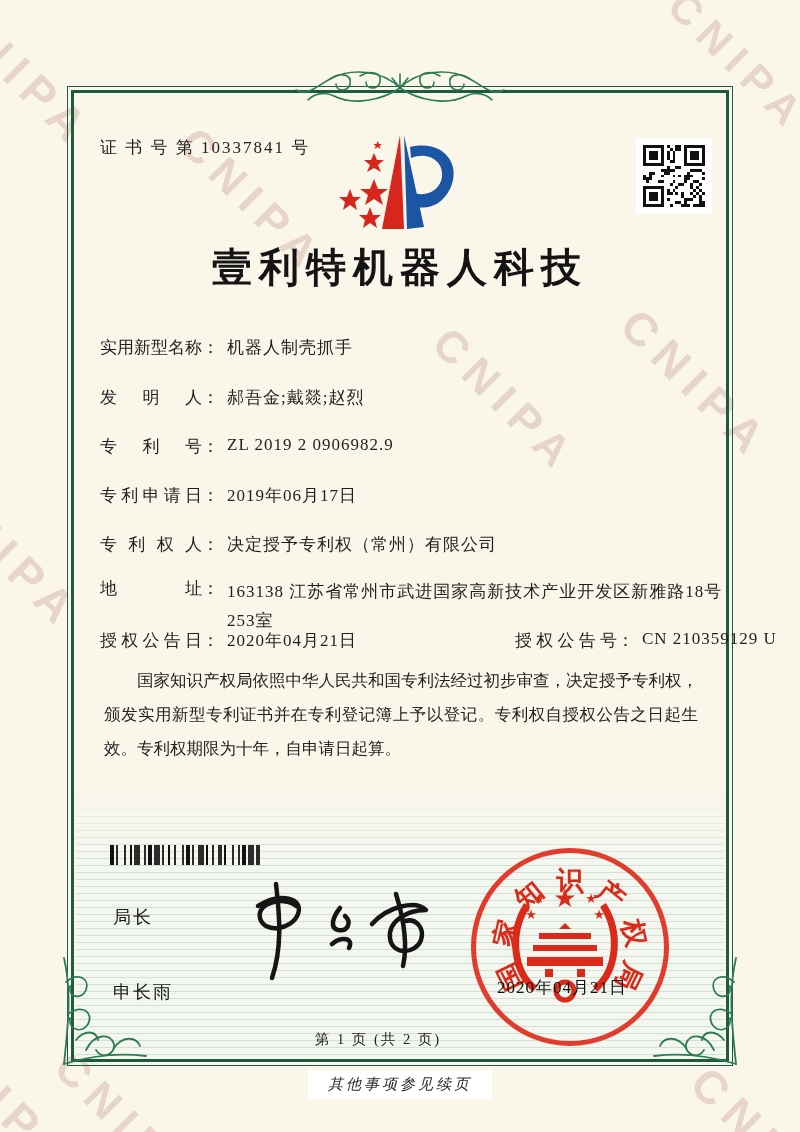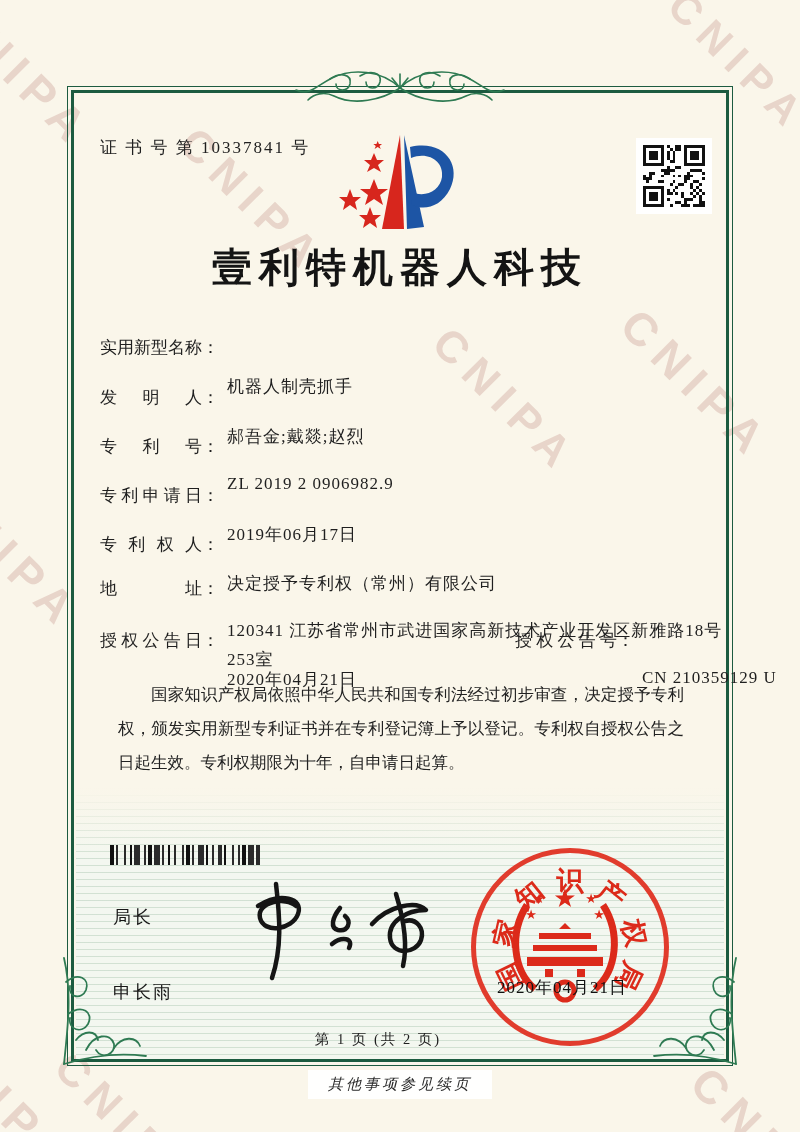--- a/index.html
+++ b/index.html
@@ -19,26 +19,26 @@
   .layer{position:absolute;inset:0;z-index:5;}
   .certno{position:absolute;left:100px;top:136px;font-size:17px;letter-spacing:2px;}
   .qrbox{position:absolute;left:636px;top:138px;width:76px;height:76px;background:#fff;
       display:flex;align-items:center;justify-content:center;}
   .logo{position:absolute;left:338px;top:131px;}
   .title{position:absolute;left:0;width:800px;top:240px;text-align:center;font-size:40px;
       font-weight:bold;letter-spacing:7px;color:#141414;}
   .field-row{position:absolute;left:100px;font-size:17px;white-space:nowrap;}
   .flabel{display:inline-flex;justify-content:space-between;width:102px;vertical-align:top;}
   .fcolon{vertical-align:top;}
-  .fvalue{display:inline-block;margin-left:8px;vertical-align:top;letter-spacing:1px;margin-top:39px;}
+  .fvalue{display:inline-block;margin-left:8px;vertical-align:top;letter-spacing:1px;}
   .fvalue.wrap{white-space:normal;width:505px;line-height:29px;}
   .grant2{position:absolute;left:415px;top:0;}
   .paras{position:absolute;left:100px;top:660px;width:602px;font-size:16.5px;line-height:34px;
       text-align:justify;color:#222;}
-  .paras p{margin:18px;text-indent:2em;}
+  .paras p{margin:4px;text-indent:2em;}
   .barcode{position:absolute;left:110px;top:845px;z-index:6;}
   .signer{position:absolute;left:113px;z-index:6;font-family:"Liberation Sans","DejaVu Sans",sans-serif;
       font-size:18px;color:#171717;letter-spacing:2px;}
   .signature{position:absolute;left:228px;top:878px;z-index:6;}
   .seal{position:absolute;left:471px;top:848px;width:188px;height:188px;border:5px solid rgba(224,43,28,0.92);
       border-radius:50%;z-index:6;}
   .seal-char{position:absolute;font-weight:bold;color:#dc2a1a;font-size:27px;
       font-family:"Liberation Serif","DejaVu Serif",serif;}
   .seal-date{position:absolute;left:497px;top:976px;z-index:7;font-size:17px;letter-spacing:1px;color:#111;}
   .pagenum{position:absolute;left:0;width:756px;top:1030px;text-align:center;font-size:14.5px;
@@ -262,21 +262,21 @@
           </span><span class="fcolon">：</span><span class="fvalue">2019年06月17日</span></div>
         <div class="field-row" style="top: 533px;"><span class="flabel">
             <i style="font-style: normal;">专</i>
             <i style="font-style: normal;">利</i>
             <i style="font-style: normal;">权</i>
             <i style="font-style: normal;">人</i>
           </span><span class="fcolon">：</span><span class="fvalue">决定授予专利权（常州）有限公司</span></div>
         <div class="field-row" style="top: 577px;"><span class="flabel">
             <i style="font-style: normal;">地</i>
             <i style="font-style: normal;">址</i>
-          </span><span class="fcolon">：</span><span class="fvalue wrap">120341 江苏省常州市武进国家高新技术产业开发区新雅路18号253室</span></div>
+          </span><span class="fcolon">：</span><span class="fvalue wrap">163138 江苏省常州市武进国家高新技术产业开发区新雅路18号253室</span></div>
       </div>
 
     <div class="field-row" style="top:629px;">
       <span class="flabel" id="grant-date-label">
           <i style="font-style: normal;">授</i>
           <i style="font-style: normal;">权</i>
           <i style="font-style: normal;">公</i>
           <i style="font-style: normal;">告</i>
           <i style="font-style: normal;">日</i>
         </span><span class="fcolon">：</span><span class="fvalue">2020年04月21日</span>

